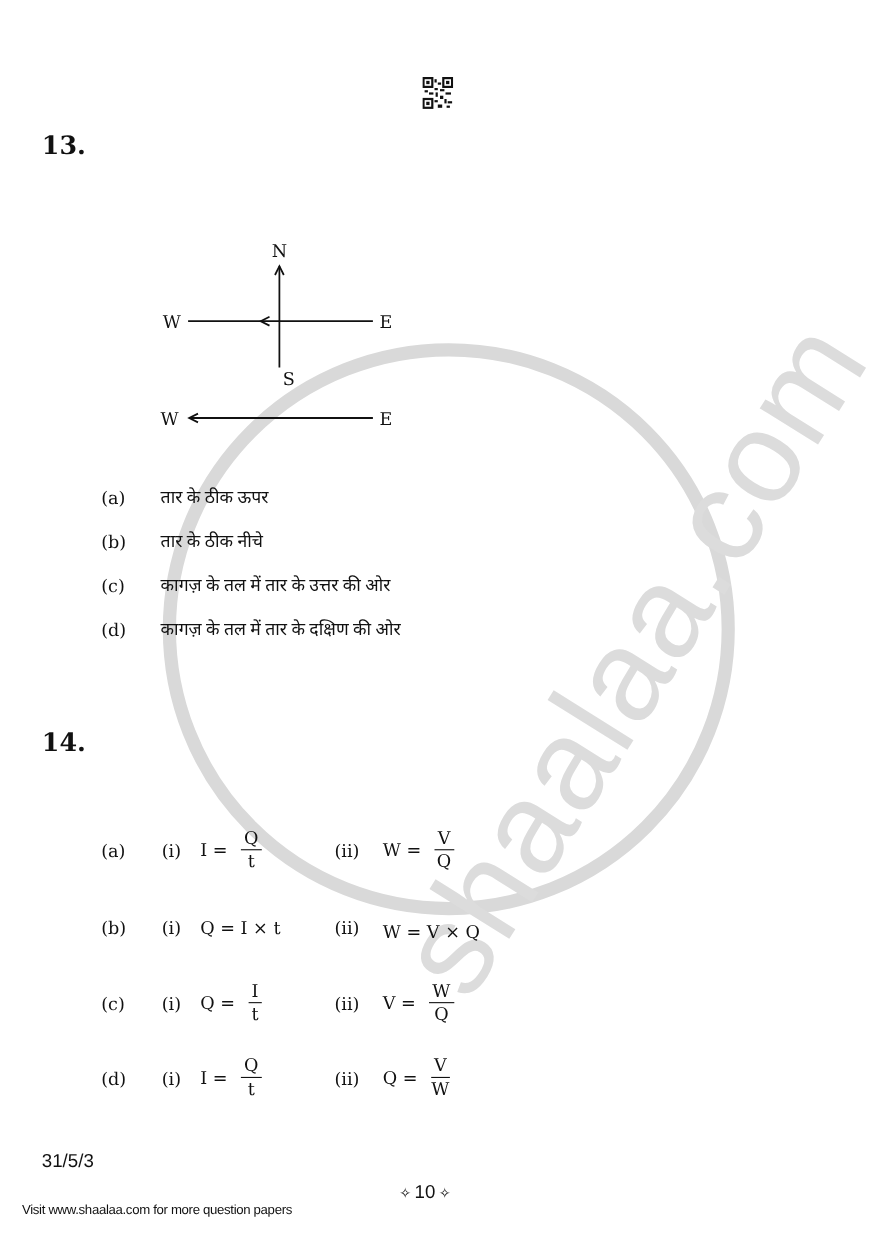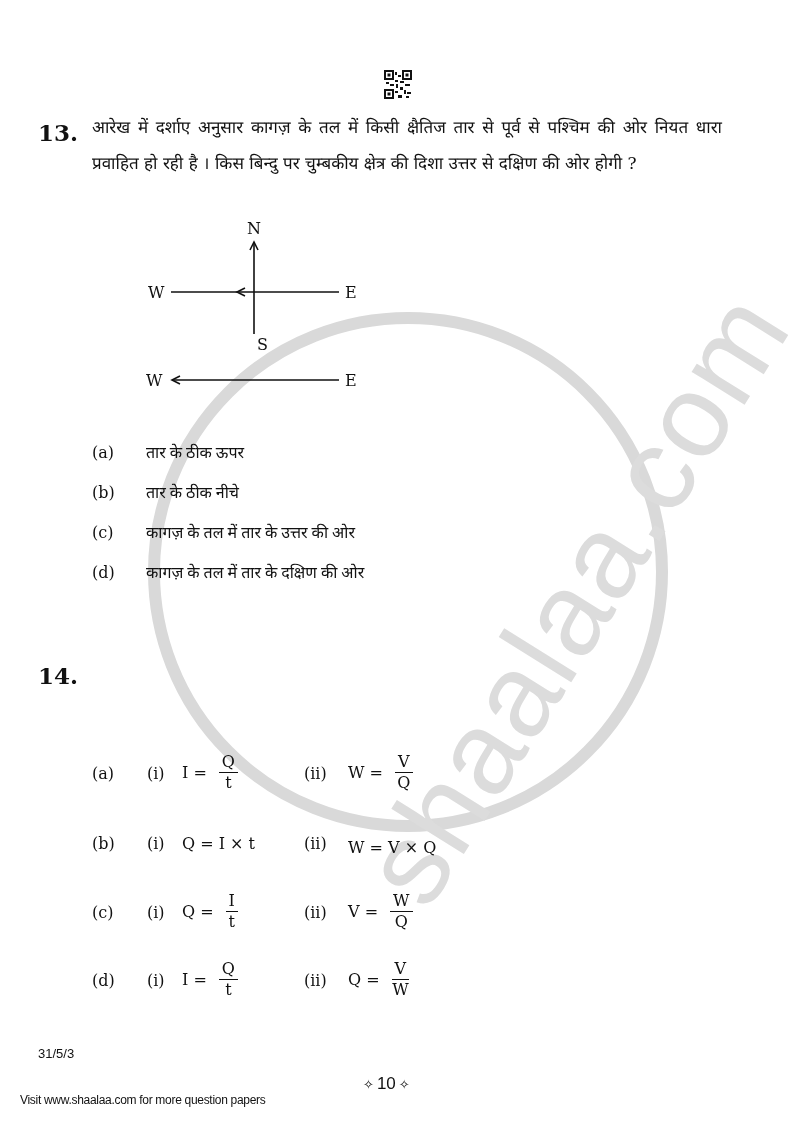--- a/index.html
+++ b/index.html
@@ -33,21 +33,21 @@
   .frow .ri { position: absolute; left: 55px; top: 14px; }
   .frow .rii { position: absolute; left: 212px; top: 14px; }
   .expr { position: absolute; display: flex; align-items: center; white-space: nowrap; }
   .expr .lhs { margin-right: 6px; }
   .frac { display: inline-flex; flex-direction: column; align-items: center; margin-left: 6px; }
   .frac .num { border-bottom: 1px solid #111; padding: 0 3px; line-height: 20px; }
   .frac .den { line-height: 20px; }
   .inline { position: absolute; white-space: nowrap; }
 
   .footer-code { position: absolute; left: 38px; top: 1046px; font-family: "Liberation Sans", sans-serif;
-                 font-size: 13px; z-index: 2; }
+                 font-size: 17px; z-index: 2; }
   .footer-page { position: absolute; left: 360px; top: 1046px; font-family: "Liberation Sans", sans-serif;
                  font-size: 17px; z-index: 2; margin-top: 28px; }
   .footer-page .orn { font-size: 13px; padding: 0 3px; }
   .visit { position: absolute; left: 20px; top: 1093px; font-family: "Liberation Sans", sans-serif;
            font-size: 12px; z-index: 2; letter-spacing: -0.3px; }
 </style>
 </head>
 <body>
 
 <div class="page">
@@ -74,21 +74,20 @@
       <rect x="16" y="17" width="3" height="3" fill="#111"></rect>
       <rect x="11" y="21" width="3" height="2" fill="#111"></rect>
       <rect x="20" y="20" width="2" height="4" fill="#111"></rect>
       <rect x="23" y="22" width="4" height="2" fill="#111"></rect>
       <rect x="14" y="25" width="4" height="3" fill="#111"></rect>
       <rect x="22" y="26" width="3" height="2" fill="#111"></rect>
     </svg>
   </div>
 
   <div class="qnum" style="left:38px; top:119px;">13.</div>
-  <div class="qtext" style="top:109px;">आरेख में दर्शाए अनुसार कागज़ के तल में किसी क्षैतिज तार से पूर्व से पश्चिम की ओर नियत धारा प्रवाहित हो रही है । किस बिन्दु पर चुम्बकीय क्षेत्र की दिशा उत्तर से दक्षिण की ओर होगी ?</div>
 
   <div class="diagram">
     <svg viewBox="0 0 240 190">
 
       <line x1="114" y1="30" x2="114" y2="122" stroke="#111" stroke-width="1.6"></line>
       <polyline points="110,38 114,30 118,38" fill="none" stroke="#111" stroke-width="1.6"></polyline>
       <text class="dlabel" x="107" y="22">N</text>
       <text class="dlabel" x="117" y="138">S</text>
 
       <line x1="31" y1="80" x2="199" y2="80" stroke="#111" stroke-width="1.6"></line>

